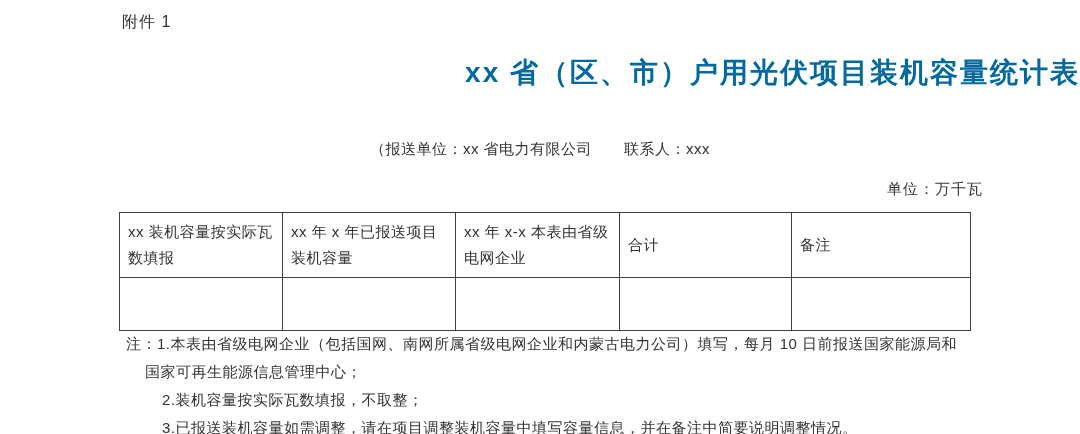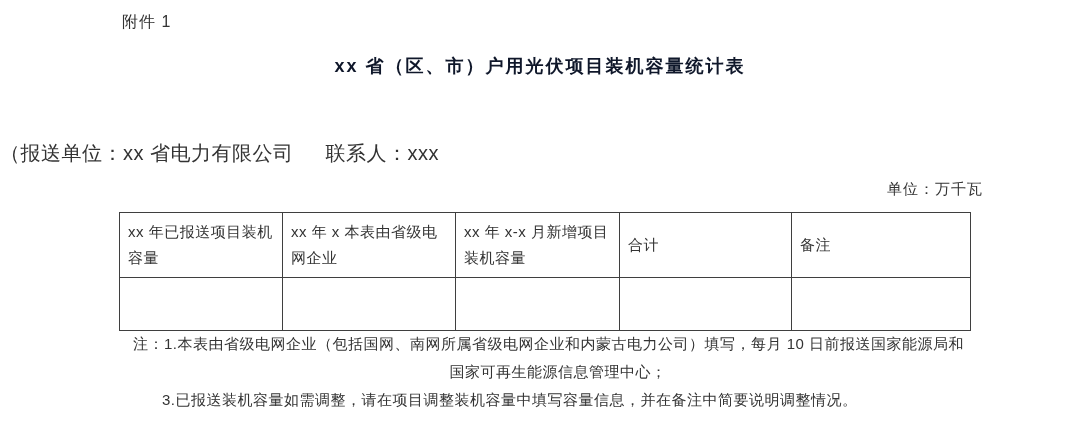--- a/index.html
+++ b/index.html
@@ -21,35 +21,35 @@
     left: 122px;
     top: 12px;
     font-size: 16px;
     letter-spacing: 1px;
   }
   .doc-title {
     position: absolute;
     left: 0;
     top: 54px;
     width: 100%;
-    text-align: center;
-    font-size: 18px;
+    text-align: right;
+    font-size: 28px;
     font-weight: 600;
     letter-spacing: 2px;
-    color: #0f172a;
+    color: #0369a1;
   }
   .info-line {
     position: absolute;
     left: 0;
     top: 140px;
     width: 100%;
     display: flex;
-    justify-content: flex-start;
+    justify-content: center;
     column-gap: 32px;
-    font-size: 20px;
+    font-size: 15px;
     letter-spacing: 0.5px;
     white-space: nowrap;
   }
   .unit-label {
     position: absolute;
     right: 97px;
     top: 180px;
     font-size: 15px;
     letter-spacing: 1px;
     font-family: Liberation Serif, serif;
@@ -82,21 +82,20 @@
     top: 330px;
     width: 845px;
     font-size: 15px;
     line-height: 28px;
     letter-spacing: 0.5px;
     color: #333333;
   }
   .note-first {
     padding-left: 19px;
     text-indent: -19px;
-    text-align: center;
   }
   .note-item {
     margin-left: 36px;
   }
 </style>
 </head>
 <body>
 
 <div class="page">
 
@@ -114,34 +113,35 @@
   <table class="stat-table">
     <colgroup>
       <col style="width:163px">
       <col style="width:173px">
       <col style="width:164px">
       <col style="width:172px">
       <col style="width:179px">
     </colgroup>
     <tbody>
       <tr class="header-row">
-        <th>xx 年已报送项目装机容量</th>
-        <th>xx 年 x 本表由省级电网企业</th>
-        <th>xx 年 x-x 月新增项目装机容量</th>
+        <th>xx 装机容量按实际瓦数填报</th>
+        <th>xx 年 x 年已报送项目装机容量</th>
+        <th>xx 年 x-x 本表由省级电网企业</th>
         <th>合计</th>
         <th>备注</th>
       </tr>
       <tr class="data-row">
         <td></td>
         <td></td>
         <td></td>
         <td></td>
         <td></td>
       </tr>
     </tbody>
   </table>
 
   <div class="notes">
     <div class="note-first">注：1.本表由省级电网企业（包括国网、南网所属省级电网企业和内蒙古电力公司）填写，每月 10 日前报送国家能源局和国家可再生能源信息管理中心；</div>
+    <div class="note-item">2.装机容量按实际瓦数填报，不取整；</div>
     <div class="note-item">3.已报送装机容量如需调整，请在项目调整装机容量中填写容量信息，并在备注中简要说明调整情况。</div>
   </div>
 
 </div>
 
 </body></html>

